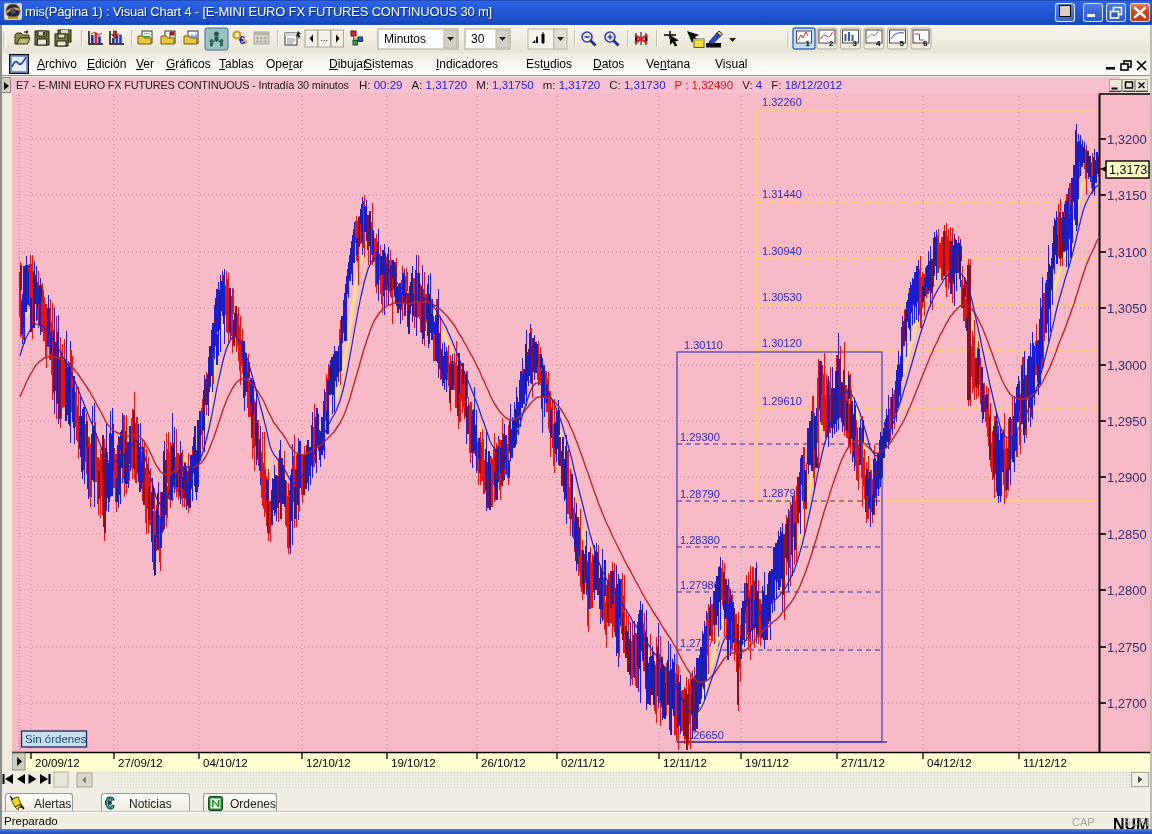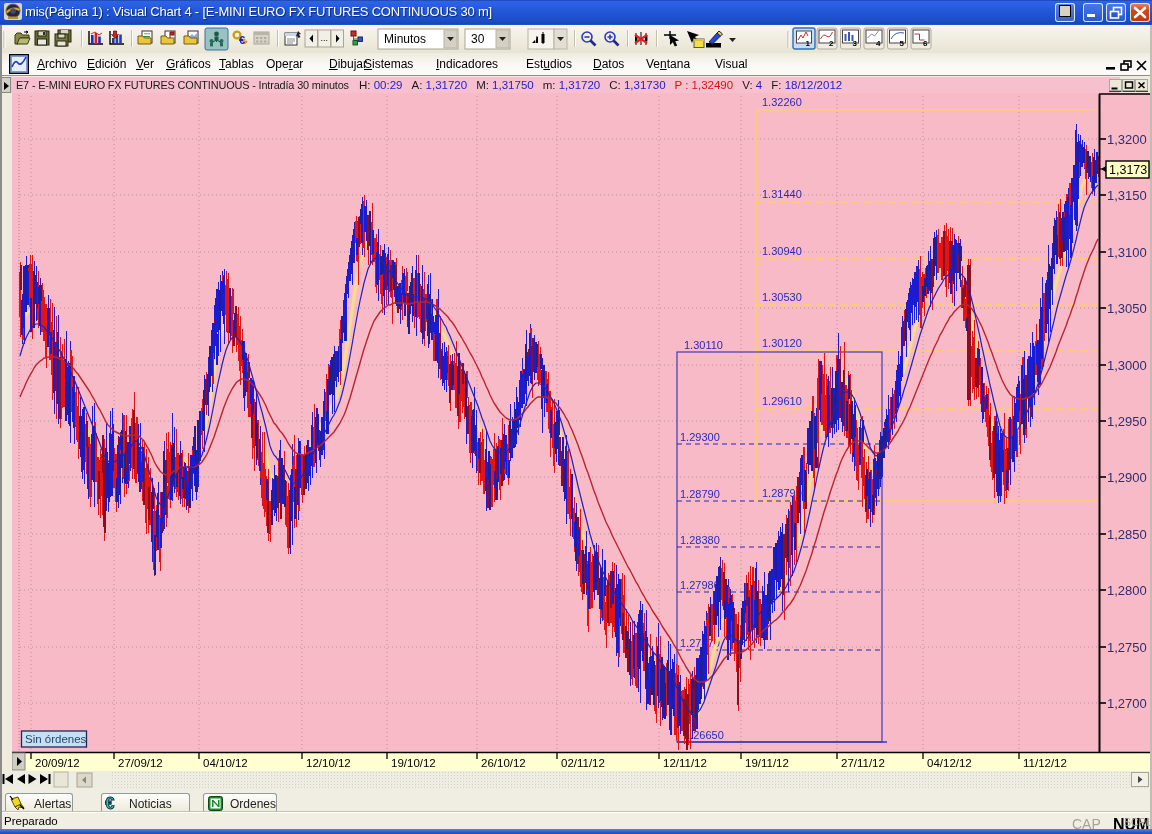--- a/index.html
+++ b/index.html
@@ -516,19 +516,19 @@
         <svg class="abs" style="left:4px;top:2px" width="16" height="16">
           <rect x="0.5" y="0.5" width="14" height="14" rx="2" fill="#1a8a2a" stroke="#0a4a12"></rect>
           <rect x="2.5" y="2.5" width="10" height="10" fill="#fff"></rect>
           <path d="M4 11V4l1.5 0L10 9V4h1.5v7H10L5.5 6v5z" fill="#1a8a2a"></path>
         </svg>
         <span style="left:26px">Ordenes</span>
       </div>
 </div>
 <div class="abs" id="status">
 <span class="abs" style="left:4px;top:2px;color:#000">Preparado</span>
-<span class="abs" style="left:1072px;top:3px;color:#a8a494;font-size:14px">CAP</span>
+<span class="abs" style="left:1072px;top:3px;color:#a8a494;font-size:11px">CAP</span>
 <span class="abs" style="left:1113px;top:3px;color:#000;font-size:16px;font-weight:bold">NUM</span>
 <span class="abs" style="left:1124px;top:3px;color:#a8a494;font-size:10.5px">SCRL</span>
 </div>
 <div class="abs" id="bluestrip"></div>
 <div class="abs" id="lborder"></div>
 <div class="abs" id="rborder"></div>
 </div>
 </body></html>

